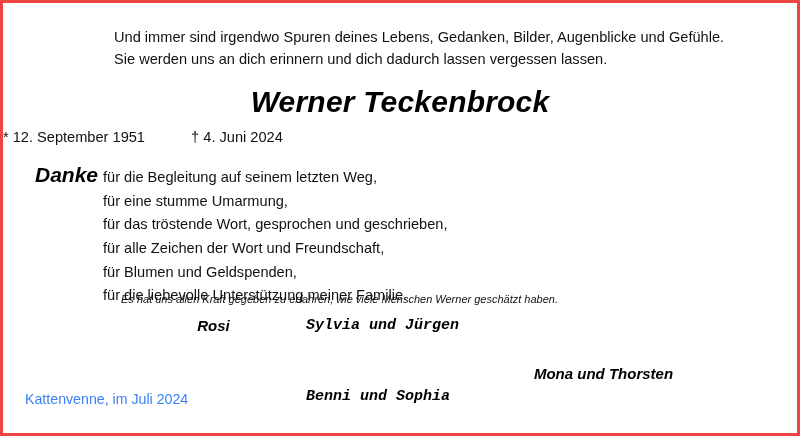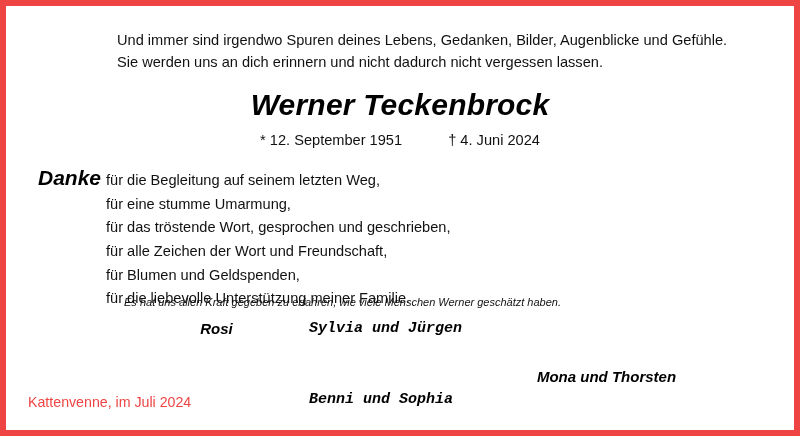--- a/index.html
+++ b/index.html
@@ -11,21 +11,21 @@
     width: 800px;
     height: 436px;
     font-family: "Liberation Sans", sans-serif;
   }
   .obituary {
     position: relative;
     box-sizing: border-box;
     width: 800px;
     height: 436px;
     background: #ffffff;
-    border: 6px solid #ef4444;
+    border: 3px solid #ef4444;
     overflow: hidden;
   }
   .inner {
     position: relative;
     width: 100%;
     height: 100%;
     background: #ffffff;
   }
 
   .intro {
@@ -52,21 +52,21 @@
     font-style: italic;
     letter-spacing: 0.2px;
     color: #000000;
   }
 
   .dates {
     position: absolute;
     left: 0;
     right: 0;
     top: 126px;
-    text-align: center;
+    text-align: left;
     font-size: 14.6px;
     color: #111111;
   }
   .dates .gap {
     display: inline-block;
     width: 38px;
   }
 
   .danke {
     position: absolute;
@@ -127,32 +127,32 @@
     width: 215px;
     text-align: center;
     margin-top: 48px;
   }
 
   .place-date {
     position: absolute;
     left: 22px;
     top: 388px;
     font-size: 14.2px;
-    color: #ef4444;
+    color: #3b82f6;
   }
 </style>
 </head>
 <body>
 
 <div class="obituary">
   <div class="inner">
 
     <div class="intro">
       <div class="line">Und immer sind irgendwo Spuren deines Lebens, Gedanken, Bilder, Augenblicke und Gefühle.</div>
-      <div class="line">Sie werden uns an dich erinnern und nicht dadurch nicht vergessen lassen.</div>
+      <div class="line">Sie werden uns an dich erinnern und dich dadurch lassen vergessen lassen.</div>
     </div>
 
     <div class="name">Werner Teckenbrock</div>
 
     <div class="dates">
       <span>* 12. September 1951</span>
       <span class="gap"></span>
       <span>† 4. Juni 2024</span>
     </div>
 

